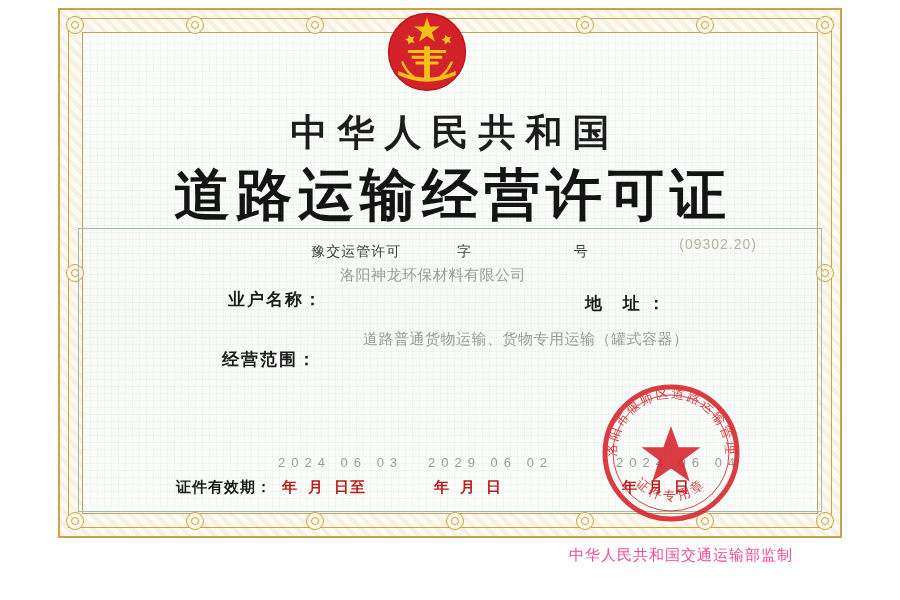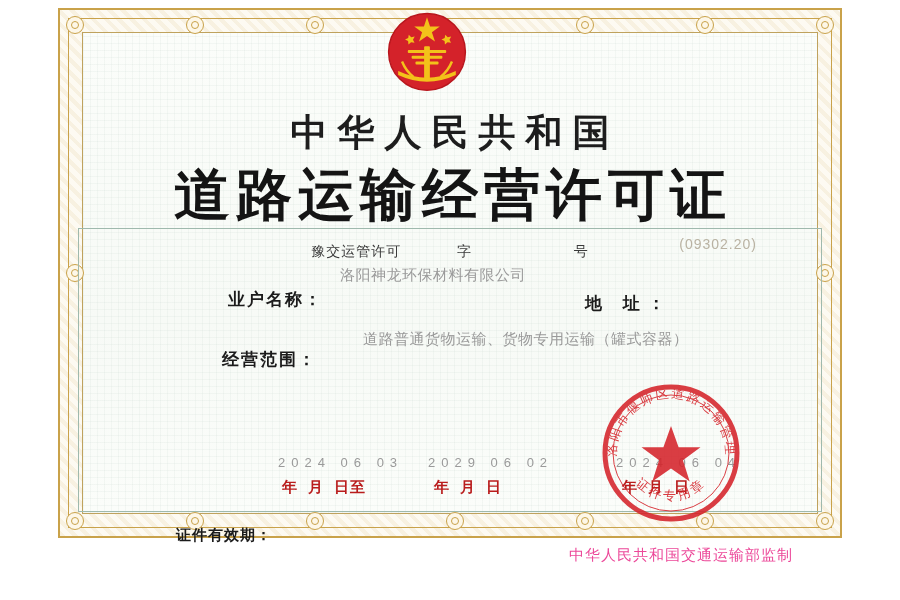--- a/index.html
+++ b/index.html
@@ -166,21 +166,21 @@
     position: absolute;
     font-size: 17px;
     font-weight: bold;
     color: #1b1b1b;
     letter-spacing: 2px;
   }
   .lbl-name  { left: 228px; top: 288px; }
   .lbl-addr  { left: 548px; top: 292px; letter-spacing: 8px; margin-left: 37px; }
   .lbl-scope { left: 222px; top: 348px; }
   .lbl-issuer{ left: 610px; top: 444px; }
-  .lbl-valid { left: 176px; top: 478px; font-size: 15px; letter-spacing: 1px; margin-top: 48px;}
+  .lbl-valid { left: 176px; top: 478px; font-size: 15px; letter-spacing: 1px;}
 
   
   .value {
     position: absolute;
     font-size: 15px;
     color: #8d8d8d;
     letter-spacing: 0.5px;
   }
   .val-name {
     left: 340px; top: 266px;

